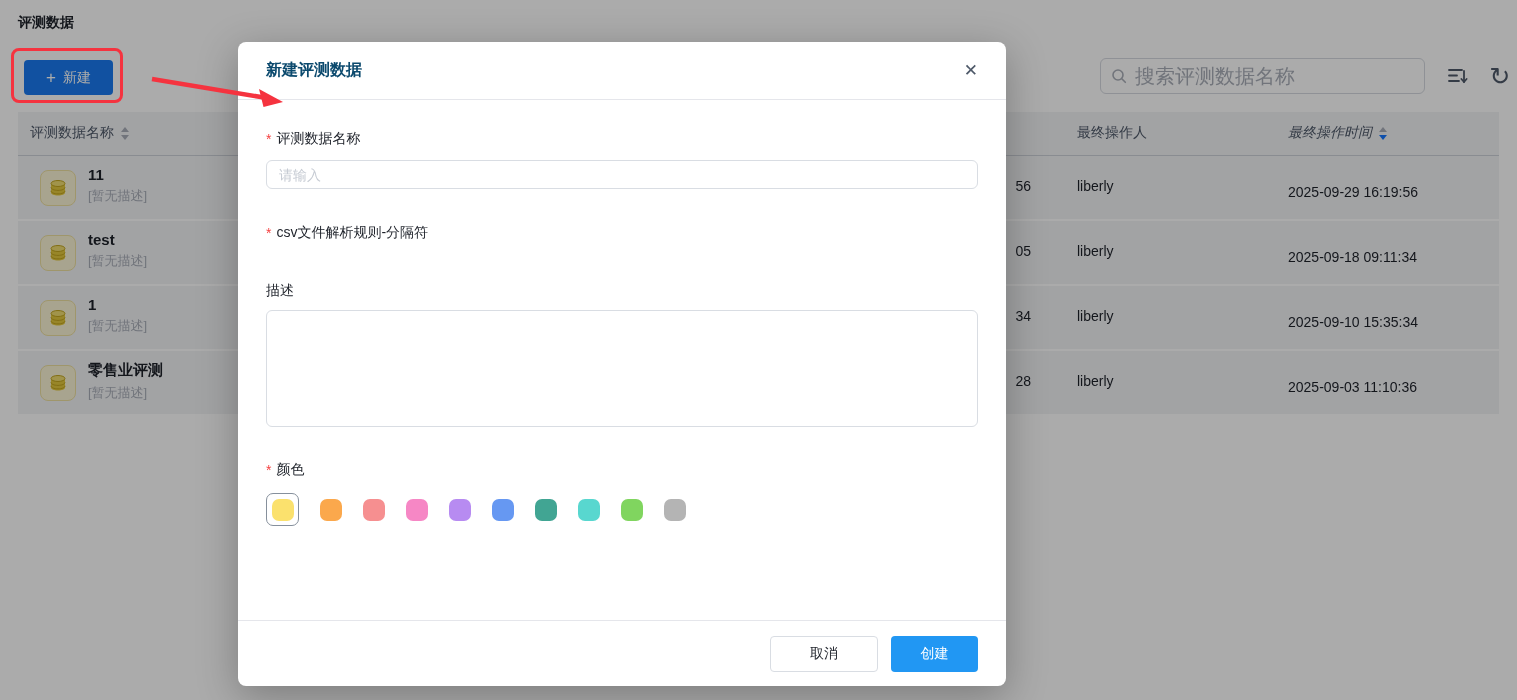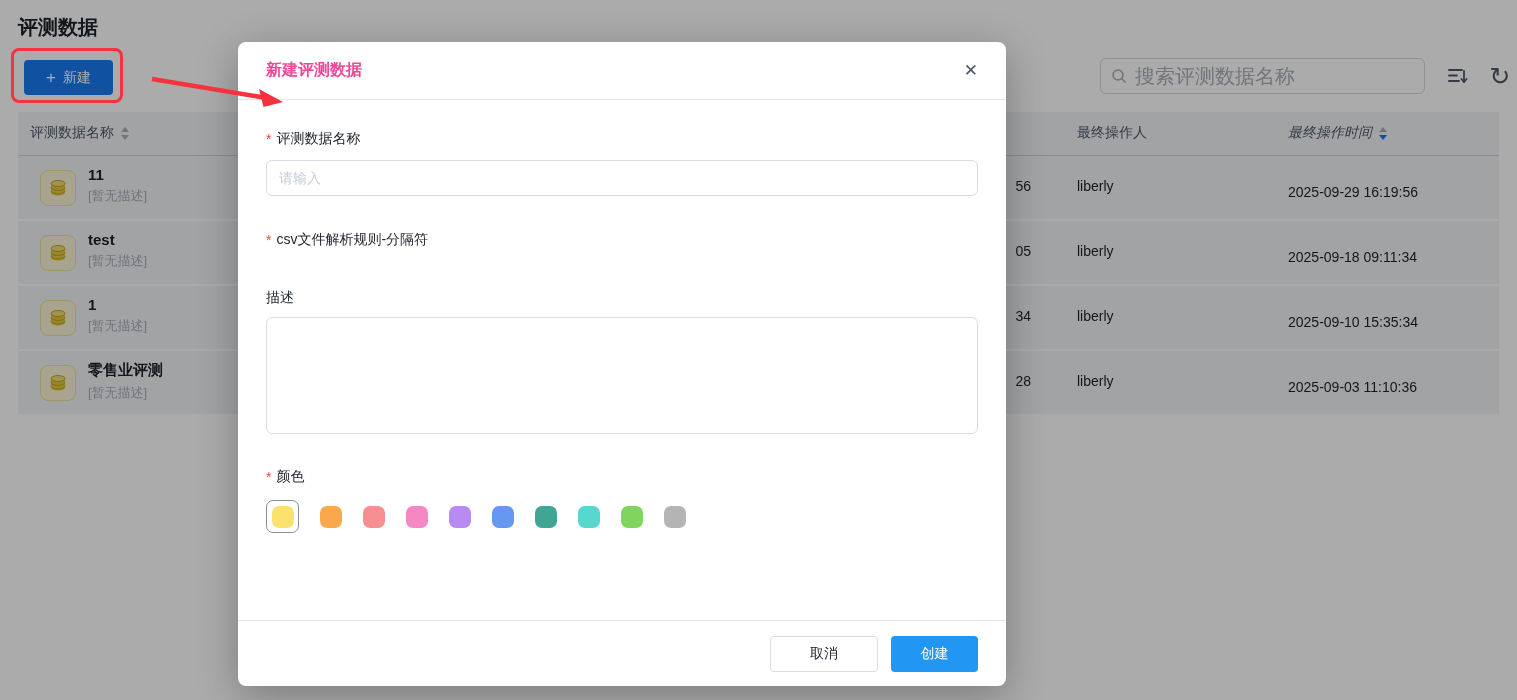--- a/index.html
+++ b/index.html
@@ -2,21 +2,21 @@
 <html><head>
 <meta charset="utf-8">
 <style>
   * { margin:0; padding:0; box-sizing:border-box; }
   html,body { width:1517px; height:700px; }
   body { font-family:"Liberation Sans","DejaVu Sans",sans-serif; background:#fff; }
   .stage { position:relative; width:1517px; height:700px; overflow:hidden; background:#fff; }
   .abs { position:absolute; }
 
   
-  .page-title { left:18px; top:14px; font-size:20px; font-weight:700; color:#1d2129; }
+  .page-title { left:18px; top:14px; font-size:14px; font-weight:700; color:#1d2129; }
   .btn-create { left:24px; top:60px; width:89px; height:35px; background:#1a7af0; color:#fff;
     border:none; border-radius:4px; font-size:14px; display:flex; align-items:center; justify-content:center; gap:7px; cursor:pointer; }
   .btn-create .plus { font-size:17px; line-height:1; font-weight:400; }
 
   .searchbox { left:1100px; top:58px; width:325px; height:36px; background:#fff; border:1px solid #d5d9e0;
     border-radius:6px; display:flex; align-items:center; padding:0 10px; gap:8px; }
   .searchbox input { border:none; outline:none; flex:1; font-size:20px; color:#1d2129; background:transparent;
     font-family:inherit; }
   .searchbox input::placeholder { color:#a9aeb8; }
 
@@ -42,26 +42,26 @@
   .cell-time { position:absolute; left:1270px; top:28px; font-size:14px; color:#1d2129; }
 
   
   .overlay { inset:0; background:rgba(0,0,0,0.33); z-index:10; }
 
   
   .modal { left:238px; top:42px; width:768px; height:644px; background:#fff; border-radius:8px; z-index:20;
     box-shadow:0 10px 40px rgba(0,0,0,0.28); }
   .modal-header { height:58px; border-bottom:1px solid #e5e6eb; display:flex; align-items:center;
     justify-content:space-between; padding:0 28px; }
-  .modal-title { font-size:16px; font-weight:700; color:#ec4899; }
+  .modal-title { font-size:16px; font-weight:700; color:#0c4a6e; }
   .modal-close { font-size:17px; color:#4e5969; cursor:pointer; }
   .modal-body { padding:0 28px; }
   .f-label { margin-top:30px; font-size:14px; color:#1d2129; display:flex; align-items:center; }
   .req { color:#f53f3f; margin-right:5px; font-size:14px; }
-  .txt-input { margin-top:12px; width:712px; height:36px; border:1px solid #d9dde3; border-radius:6px;
+  .txt-input { margin-top:12px; width:712px; height:29px; border:1px solid #d9dde3; border-radius:6px;
     padding:8px 12px; font-size:14px; color:#1d2129; outline:none; font-family:inherit; }
   .txt-input::placeholder { color:#c6cbd3; }
   .lbl2 { margin-top:35px; }
   .radio-row { margin-top:26px; display:flex; align-items:center; }
   .radio-group { display:flex; align-items:center; gap:9px; margin-right:60px; cursor:pointer; }
   .radio { width:16px; height:16px; border-radius:50%; border:1px solid #c2c7cf; background:#fff; position:relative; flex:0 0 auto; }
   .radio.checked { border:2px solid #1677ff; }
   .radio.checked::after { content:''; position:absolute; inset:2px; border-radius:50%; background:#1677ff; }
   .radio-label { font-size:14px; color:#1d2129; }
   .lbl3 { margin-top:40px; }

